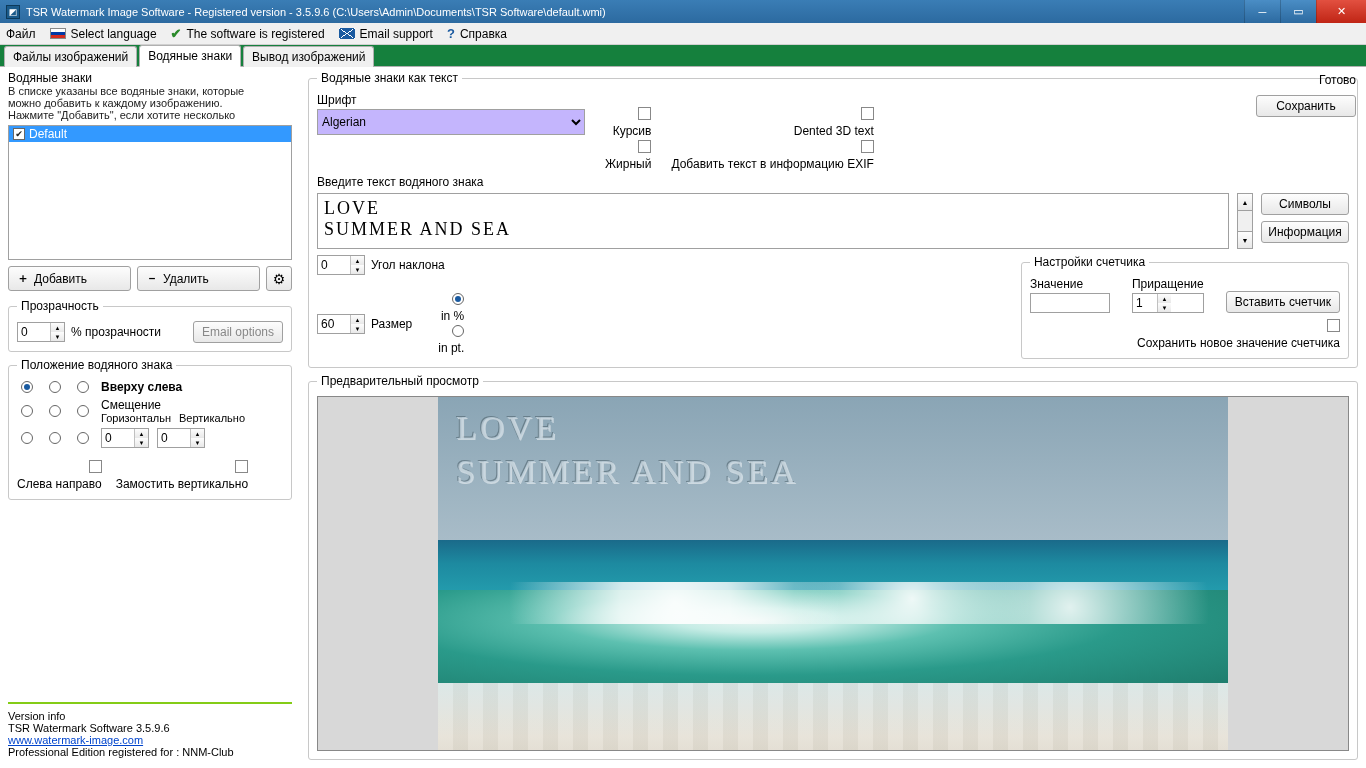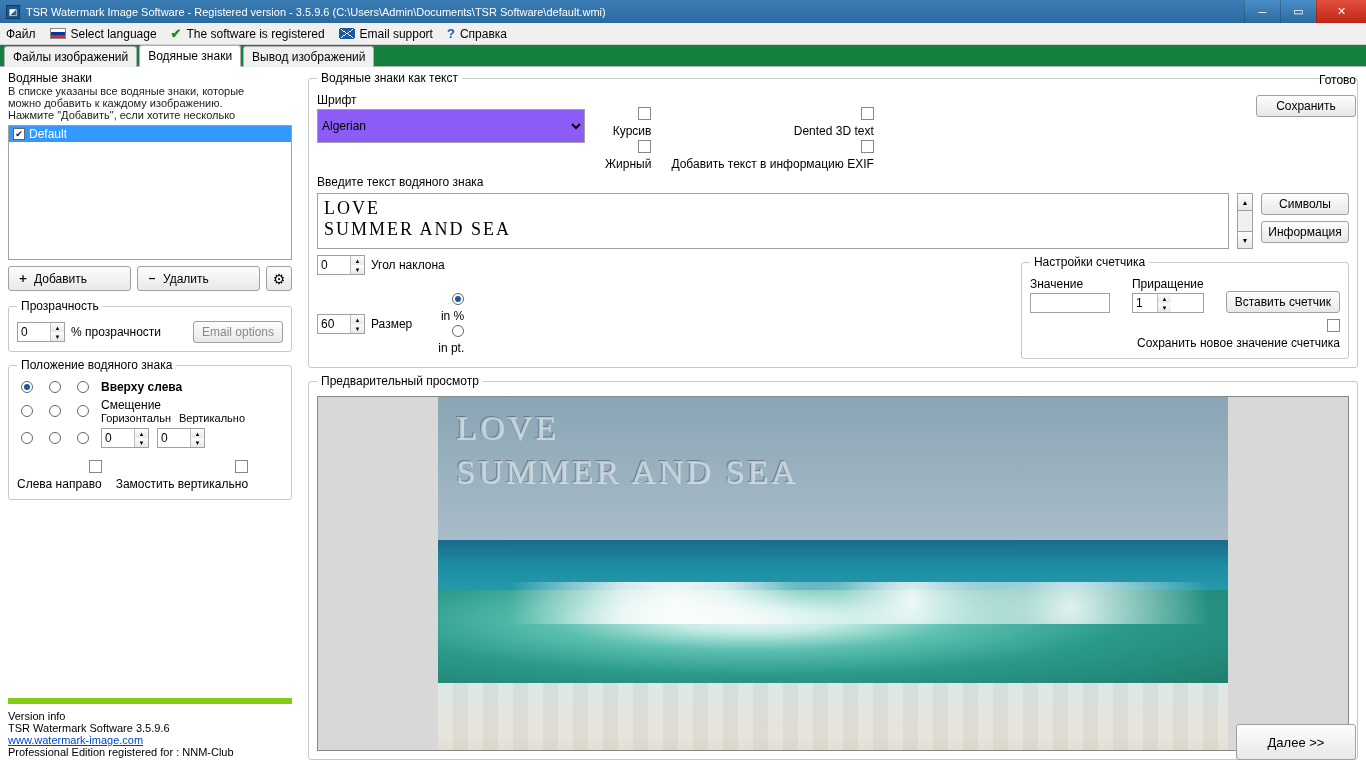--- a/index.html
+++ b/index.html
@@ -47,21 +47,21 @@
 .spinner { display: inline-flex; border: 1px solid #a0a0a0; height: 20px; background: #fff; }
 .spinner input { border: none; width: 32px; padding: 0 3px; font-size: 12px; outline: none; }
 .spinner .arrows { display: flex; flex-direction: column; width: 14px; border-left: 1px solid #c0c0c0; }
 .spinner .arrows span { flex: 1; display: flex; align-items: center; justify-content: center; font-size: 6px; background: linear-gradient(#fdfdfd,#e8e8e8); cursor: pointer; }
 
 .label { font-size: 12px; }
 .small-text { font-size: 11px; color: #222; }
 
 .font-row { display: flex; gap: 20px; align-items: flex-start; }
 .font-col { display: flex; flex-direction: column; gap: 2px; }
-select.combo { width: 268px; height: 34px; border: 1px solid #a0a0a0; font-size: 12px; background: #8b5cf6; }
+select.combo { width: 268px; height: 26px; border: 1px solid #a0a0a0; font-size: 12px; background: #c4b5fd; }
 .chk { display: flex; align-items: flex-end; gap: 4px; flex-direction: column; }
 .chk-box { width: 13px; height: 13px; border: 1px solid #888; background: #fff; }
 
 .wm-text-row { display: flex; gap: 8px; align-items: flex-start; margin-top: 4px; }
 .wm-textarea { flex: 1; border: 1px solid #a0a0a0; background: #fff; height: 56px; padding: 4px 6px; font-family: serif; font-size: 18px; letter-spacing: 2px; overflow: auto; resize: none; }
 .wm-textarea .wline { font-family: serif; font-variant: small-caps; }
 .scroll-col { display:flex; flex-direction:column; width:16px; height:56px; }
 .scroll-btn { flex:0 0 18px; border:1px solid #a0a0a0; background:linear-gradient(#fdfdfd,#e8e8e8); display:flex; align-items:center; justify-content:center; font-size:7px; cursor:pointer; }
 .scroll-track { flex:1; border-left:1px solid #a0a0a0; border-right:1px solid #a0a0a0; background:#f0f0f0; }
 .side-btns { display: flex; flex-direction: column; gap: 6px; }
@@ -86,21 +86,21 @@
 
 .pos-grid { display: grid; grid-template-columns: 20px 20px 20px 1fr; grid-template-rows: auto auto auto auto; gap: 4px 8px; align-items: center; }
 .pos-grid .radio { justify-self: center; }
 .pos-header { grid-column: 4; font-weight: bold; }
 .offset-block { grid-column: 4; display: flex; flex-direction: column; }
 .offset-labels { display:flex; gap:8px; font-size:11px; }
 .offset-inputs { display:flex; gap:8px; }
 .pos-checks { display: flex; gap: 14px; margin-top: 8px; }
 
 
-.version-info { margin-top: auto; padding: 6px 0; font-size: 11px; border-top: 6px solid #84cc16; }
+.version-info { margin-top: auto; padding: 6px 0; font-size: 11px; border-top: 2px solid #84cc16; }
 .version-info a { color: #0044cc; text-decoration: underline; }
 
 
 .preview-fs { flex: 1; display: flex; flex-direction: column; min-height: 0; margin-bottom: 4px;}
 .preview-box { flex: 1; border: 1px solid #888; background: #d8d8d8; display: flex; align-items: flex-start; justify-content: center; overflow: hidden; position: relative; }
 .sea-img { width: 790px; height: 420px; position: relative; overflow: hidden; }
 .sky { position:absolute; top:0; left:0; right:0; height:34%; background: linear-gradient(#8aa5b5, #a8bcc8); }
 .horizon { position:absolute; top:34%; left:0; right:0; height:14%; background: linear-gradient(#1a6a8a, #1d8aa0 40%, #25a0b0); }
 .wave1 { position:absolute; top:46%; left:0; right:0; height:24%; background: radial-gradient(ellipse at 40% 30%, #e8f5f2 0%, #c5ece5 12%, #5dc0b0 30%, #2a9a8a 55%, #1d7a6a 100%); }
 .foam { position:absolute; top:44%; left:0; right:0; height:10%; background: radial-gradient(circle at 30% 50%, rgba(255,255,255,0.95) 0%, rgba(255,255,255,0.8) 10%, transparent 30%), radial-gradient(circle at 60% 40%, rgba(255,255,255,0.9) 0%, transparent 25%), radial-gradient(circle at 80% 60%, rgba(255,255,255,0.85) 0%, transparent 22%); }
@@ -390,15 +390,14 @@
             <div class="l2">SUMMER AND SEA</div>
           </div>
         </div>
       </div>
     </fieldset>
 
     <div class="right-side">
       <span>Готово</span>
       <button class="btn">Сохранить</button>
     </div>
-    <button class="btn next-btn">Далее &gt;&gt;</button>
   </div>
 </div>
 
 </body></html>

